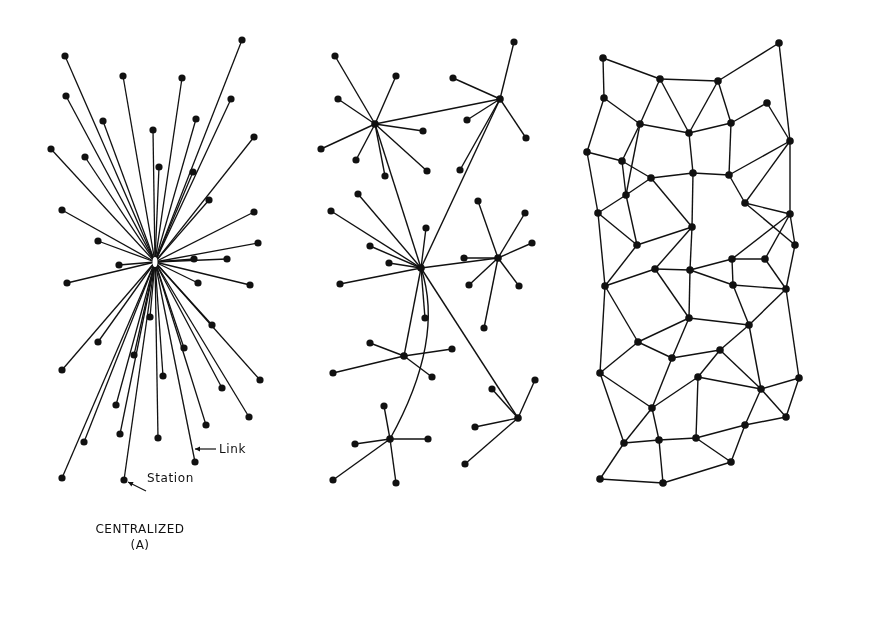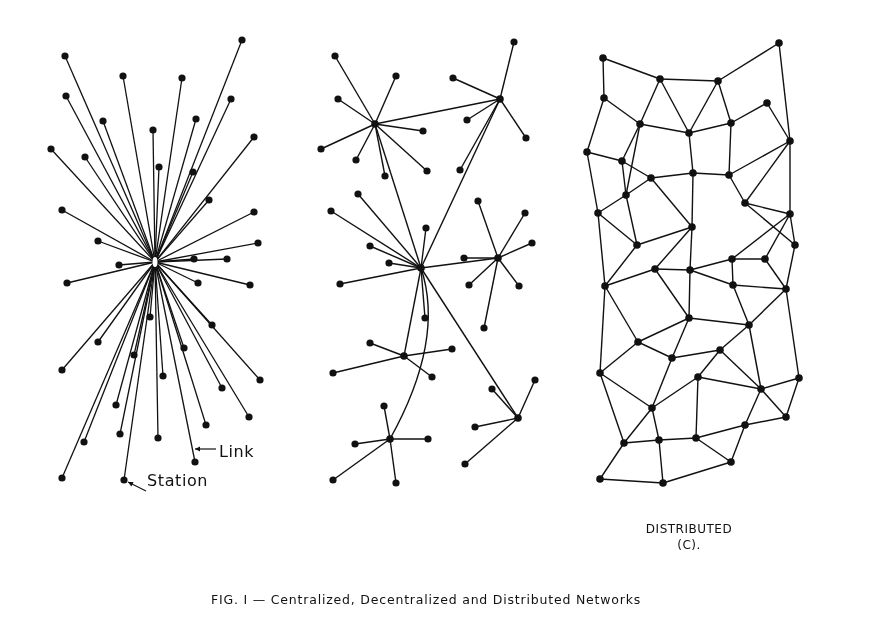--- a/index.html
+++ b/index.html
@@ -12,21 +12,21 @@
       letter-spacing: 0.5px;
       color: #111111;
       text-align: center;
       line-height: 16px;
       transform: translateX(-50%);
       white-space: nowrap;
     }
     .annot {
       position: absolute;
       font-family: "DejaVu Sans", sans-serif;
-      font-size: 16px;
+      font-size: 12px;
       letter-spacing: 0.6px;
       color: #111111;
       white-space: nowrap;
     }
     #caption {
       position: absolute;
       left: 211px;
       top: 592px;
       font-family: "DejaVu Sans", sans-serif;
       font-size: 12.5px;
@@ -368,22 +368,21 @@
         <circle cx="663" cy="483" r="3.8" fill="#111111"></circle>
       </g>
     <g id="g-annotations">
         <line x1="216" y1="449" x2="195" y2="449" stroke="#111111" stroke-width="1.2"></line>
         <polygon points="195,449 200,446.6 200,451.4" fill="#111111"></polygon>
         <line x1="146" y1="491" x2="128" y2="482" stroke="#111111" stroke-width="1.2"></line>
         <polygon points="128,482 133.54544858419948,482.08944271909996 131.39882332579967,486.3826932358996" fill="#111111"></polygon>
       </g>
   </svg>
 
-  <div class="panel-label" style="left:689px; top:521px;">
-    <div>DISTRIBUTED</div>
-    <div>(C).</div>
+  <div class="panel-label" style="left:140px; top:521px;">
+    <div>CENTRALIZED</div>
+    <div>(A)</div>
   </div>
 
   <span class="annot" style="left:219px; top:442px;">Link</span>
   <span class="annot" style="left:147px; top:471px;">Station</span>
 
-  <div id="caption">FIG. I — Centralized, Decentralized and Distributed Networks</div>
 </div>
 
 </body></html>

